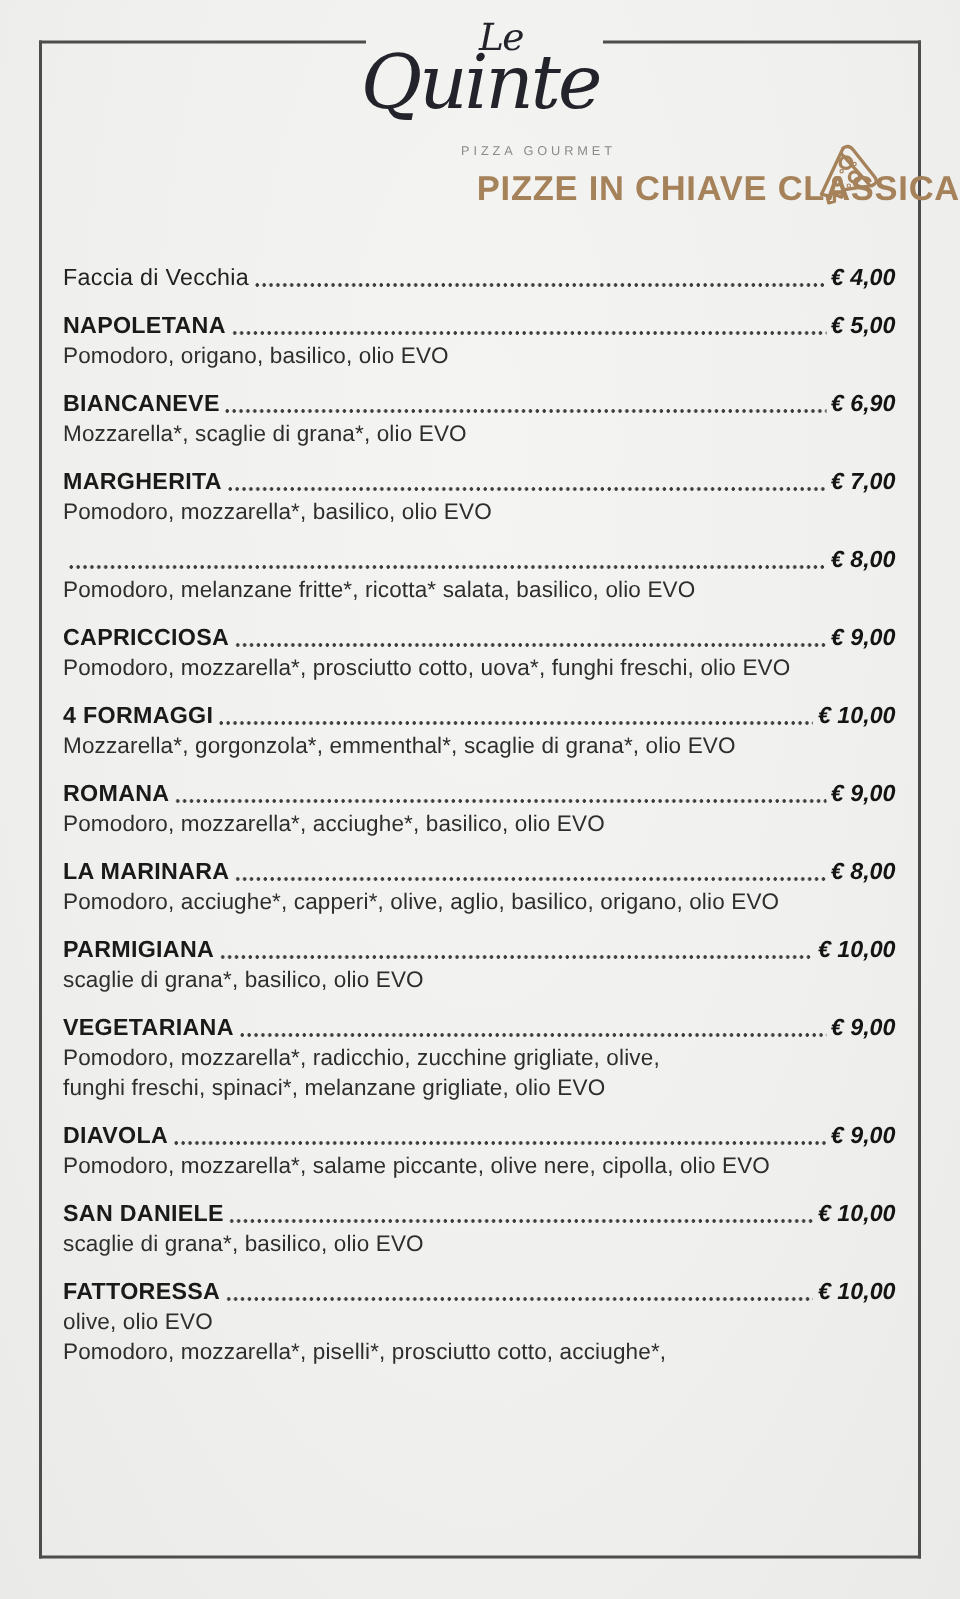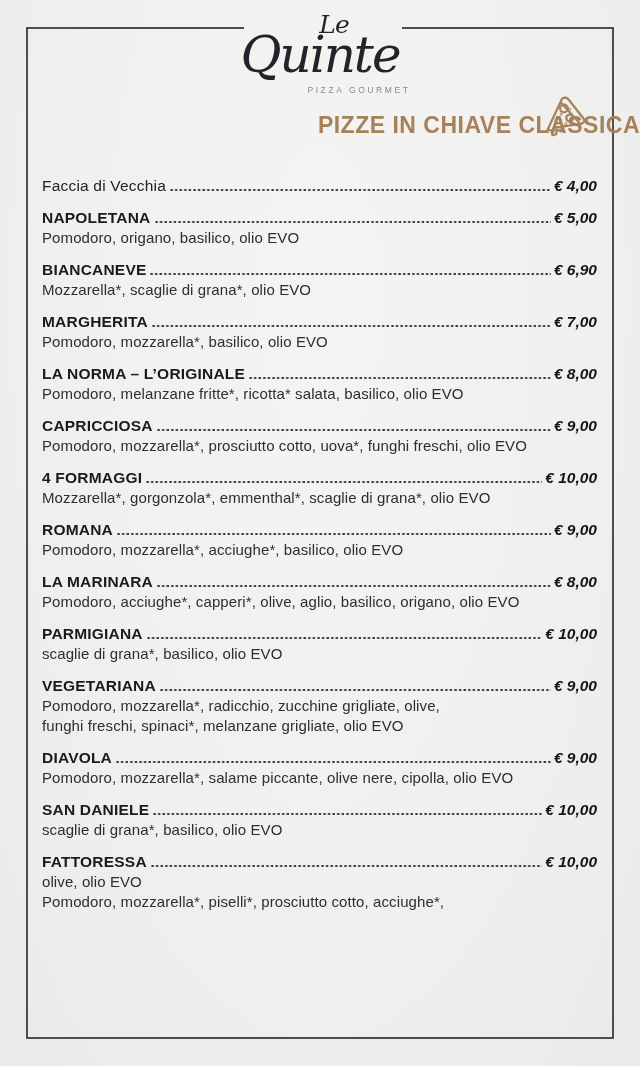--- a/index.html
+++ b/index.html
@@ -40,21 +40,21 @@
     line-height:46px;
     margin-top:-4px;
     letter-spacing:-2px;
   }
   .logo-tagline{
     display:block;
     font-family:"Liberation Sans",sans-serif;
     font-size:8.5px;
     letter-spacing:2.6px;
     color:#8a8a88;
-    margin-top:7px;
+    margin-top:17px;
     padding-left:78px;
   }
   .heading{
     position:absolute;left:0;right:0;top:112px;
     text-align:right;
     font-weight:bold;
     font-size:23px;
     letter-spacing:0.5px;
     padding-left:22px;
   }
@@ -147,21 +147,20 @@
     <div class="menu-item">
       <div class="item-head">
         <span class="item-name">MARGHERITA</span>
         <span class="leader"></span>
         <span class="item-price">€ 7,00</span>
       </div>
       <div class="item-desc">Pomodoro, mozzarella*, basilico, olio EVO</div>
     </div>
     <div class="menu-item">
       <div class="item-head">
-        <span class="item-name">LA NORMA – L’ORIGINALE</span>
         <span class="leader"></span>
         <span class="item-price">€ 8,00</span>
       </div>
       <div class="item-desc">Pomodoro, melanzane fritte*, ricotta* salata, basilico, olio EVO</div>
     </div>
     <div class="menu-item">
       <div class="item-head">
         <span class="item-name">CAPRICCIOSA</span>
         <span class="leader"></span>
         <span class="item-price">€ 9,00</span>

